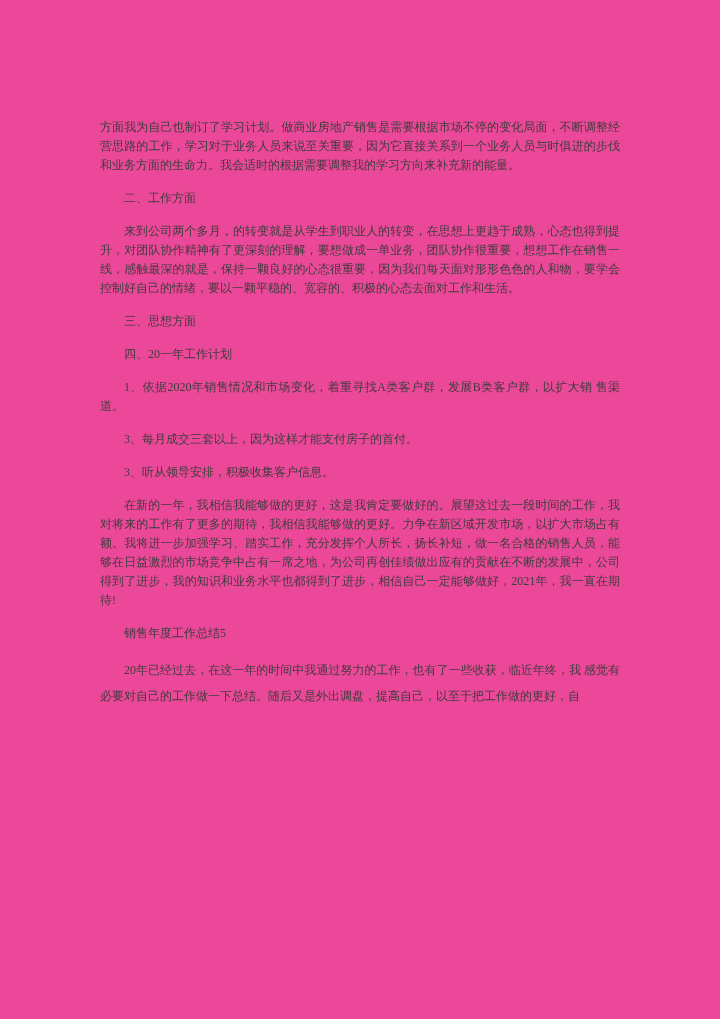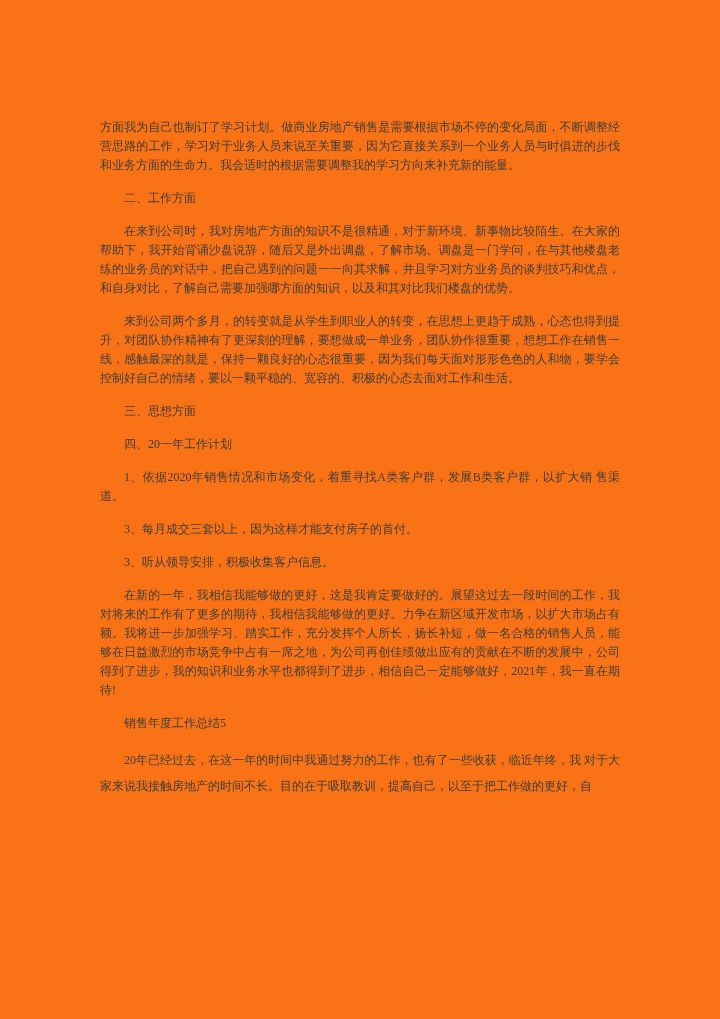--- a/index.html
+++ b/index.html
@@ -7,21 +7,21 @@
     width: 720px;
     height: 1019px;
     background: #ffffff;
   }
   body {
     font-family: "Liberation Serif", "DejaVu Serif", serif;
   }
   .page {
     width: 720px;
     height: 1019px;
-    background: #f97316;
+    background: #ec4899;
     padding: 118px 100px 30px 100px;
     overflow: hidden;
     color: #3d3d3d;
   }
   .para {
     font-size: 12px;
     line-height: 19px;
     text-align: justify;
     text-indent: 2em;
     margin-bottom: 14px;
@@ -34,23 +34,22 @@
     line-height: 26px;
     margin-bottom: 0;
   }
 </style>
 </head>
 <body>
 
 <div class="page">
   <p class="para cont">方面我为自己也制订了学习计划。做商业房地产销售是需要根据市场不停的变化局面，不断调整经营思路的工作，学习对于业务人员来说至关重要，因为它直接关系到一个业务人员与时俱进的步伐和业务方面的生命力。我会适时的根据需要调整我的学习方向来补充新的能量。</p>
   <p class="para">二、工作方面</p>
-  <p class="para">在来到公司时，我对房地产方面的知识不是很精通，对于新环境、新事物比较陌生。在大家的帮助下，我开始背诵沙盘说辞，随后又是外出调盘，了解市场。调盘是一门学问，在与其他楼盘老练的业务员的对话中，把自己遇到的问题一一向其求解，并且学习对方业务员的谈判技巧和优点，和自身对比，了解自己需要加强哪方面的知识，以及和其对比我们楼盘的优势。</p>
   <p class="para">来到公司两个多月，的转变就是从学生到职业人的转变，在思想上更趋于成熟，心态也得到提升，对团队协作精神有了更深刻的理解，要想做成一单业务，团队协作很重要，想想工作在销售一线，感触最深的就是，保持一颗良好的心态很重要，因为我们每天面对形形色色的人和物，要学会控制好自己的情绪，要以一颗平稳的、宽容的、积极的心态去面对工作和生活。</p>
   <p class="para">三、思想方面</p>
   <p class="para">四、20一年工作计划</p>
   <p class="para">1、依据2020年销售情况和市场变化，着重寻找A类客户群，发展B类客户群，以扩大销 售渠道。</p>
   <p class="para">3、每月成交三套以上，因为这样才能支付房子的首付。</p>
   <p class="para">3、听从领导安排，积极收集客户信息。</p>
   <p class="para">在新的一年，我相信我能够做的更好，这是我肯定要做好的。展望这过去一段时间的工作，我对将来的工作有了更多的期待，我相信我能够做的更好。力争在新区域开发市场，以扩大市场占有额。我将进一步加强学习、踏实工作，充分发挥个人所长，扬长补短，做一名合格的销售人员，能够在日益激烈的市场竞争中占有一席之地，为公司再创佳绩做出应有的贡献在不断的发展中，公司得到了进步，我的知识和业务水平也都得到了进步，相信自己一定能够做好，2021年，我一直在期待!</p>
   <p class="para">销售年度工作总结5</p>
-  <p class="para last">20年已经过去，在这一年的时间中我通过努力的工作，也有了一些收获，临近年终，我 对于大家来说我接触房地产的时间不长。目的在于吸取教训，提高自己，以至于把工作做的更好，自</p>
+  <p class="para last">20年已经过去，在这一年的时间中我通过努力的工作，也有了一些收获，临近年终，我 感觉有必要对自己的工作做一下总结。随后又是外出调盘，提高自己，以至于把工作做的更好，自</p>
 </div>
 
 </body></html>

